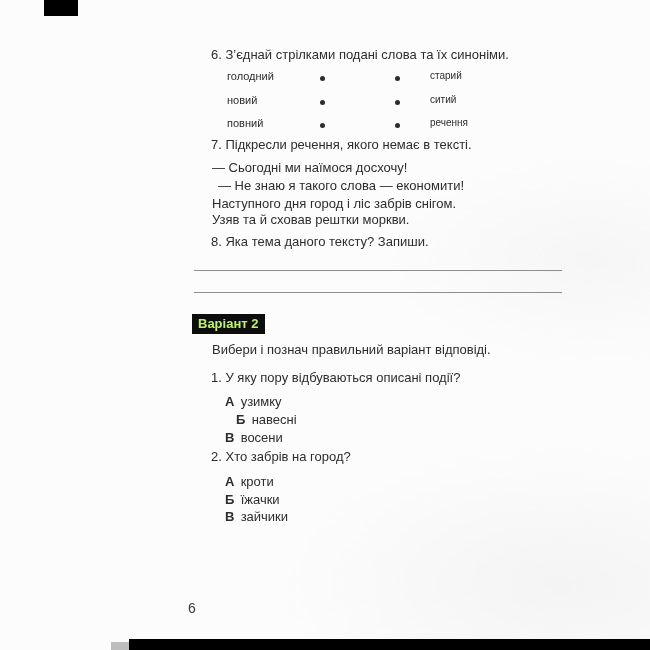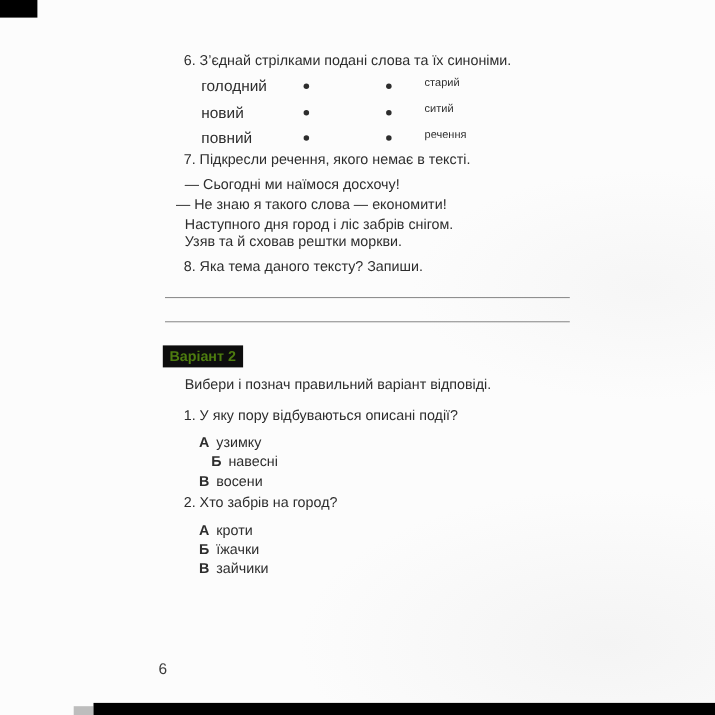--- a/index.html
+++ b/index.html
@@ -8,37 +8,38 @@
     background:#fcfcfc;
     font-family:"Liberation Sans", sans-serif;
     color:#2d2d2d;
   }
   .page{
     position:absolute;inset:0;
     background:
       radial-gradient(ellipse 400px 200px at 85% 90%, #f4f4f4 0%, rgba(252,252,252,0) 70%),
       radial-gradient(ellipse 300px 150px at 90% 40%, #f6f6f6 0%, rgba(252,252,252,0) 70%),
       #fcfcfc;
+    margin-left: 44px;
   }
   .abs{position:absolute;white-space:nowrap;}
   .txt{font-size:13px;line-height:16px;}
   .num{display:inline-block;}
   
   .match-row{position:absolute;left:183px;width:320px;height:16px;}
-  .match-row .word{position:absolute;left:0;top:0;font-size:14px;}
+  .match-row .word{position:absolute;left:0;top:0;font-size:11px;}
   .match-row .dot{position:absolute;top:6px;width:5px;height:5px;border-radius:50%;background:#2d2d2d;}
   .match-row .dot.d1{left:93px;}
   .match-row .dot.d2{left:168px;}
   .match-row .rword{position:absolute;left:203px;top:0;font-size:10px;}
   
   .answer-line{position:absolute;left:150px;width:368px;height:0;border-top:1.5px solid #8f8f8f;}
   
   .variant-label{
     position:absolute;left:148px;top:314px;
-    background:#0d0d0d;color:#4d7c0f;
+    background:#0d0d0d;color:#bef264;
     font-weight:bold;font-size:13px;line-height:15px;
     padding:2px 7px 3px 6px;
   }
   .option .letter{font-weight:bold;}
   .option .letter{display:inline-block;min-width:12px;}
   .pagenum{font-size:14px;color:#3a3a3a;}
   
   .corner-mark{position:absolute;left:0;top:0;width:34px;height:16px;background:#000;}
   .bottom-bar{position:absolute;left:85px;top:639px;width:565px;height:11px;background:#000;}
   .bottom-bar::before{content:"";position:absolute;left:-18px;top:3px;width:18px;height:8px;background:#000;opacity:.25;}
@@ -65,21 +66,21 @@
   <div class="match-row" style="top:117px;">
     <span class="word">повний</span>
     <span class="dot d1"></span>
     <span class="dot d2"></span>
     <span class="rword">речення</span>
   </div>
 
   <div class="abs txt" style="left:167px;top:137px;"><span class="num">7.</span>&nbsp;<span>Підкресли речення, якого немає в тексті.</span></div>
 
   <div class="abs txt" style="left:168px;top:160px;">— Сьогодні ми наїмося досхочу!</div>
-  <div class="abs txt" style="left:160px;top:178px;">— Не знаю я такого слова — економити!</div>
+  <div class="abs txt" style="left:174px;top:178px;">— Не знаю я такого слова — економити!</div>
   <div class="abs txt" style="left:168px;top:196px;">Наступного дня город і ліс забрів снігом.</div>
   <div class="abs txt" style="left:168px;top:212px;">Узяв та й сховав рештки моркви.</div>
 
   <div class="abs txt" style="left:167px;top:234px;"><span class="num">8.</span>&nbsp;<span>Яка тема даного тексту? Запиши.</span></div>
 
   <div class="answer-line" style="top:270px;"></div>
   <div class="answer-line" style="top:292px;"></div>
 
   <div class="variant-label">Варіант 2</div>
 

